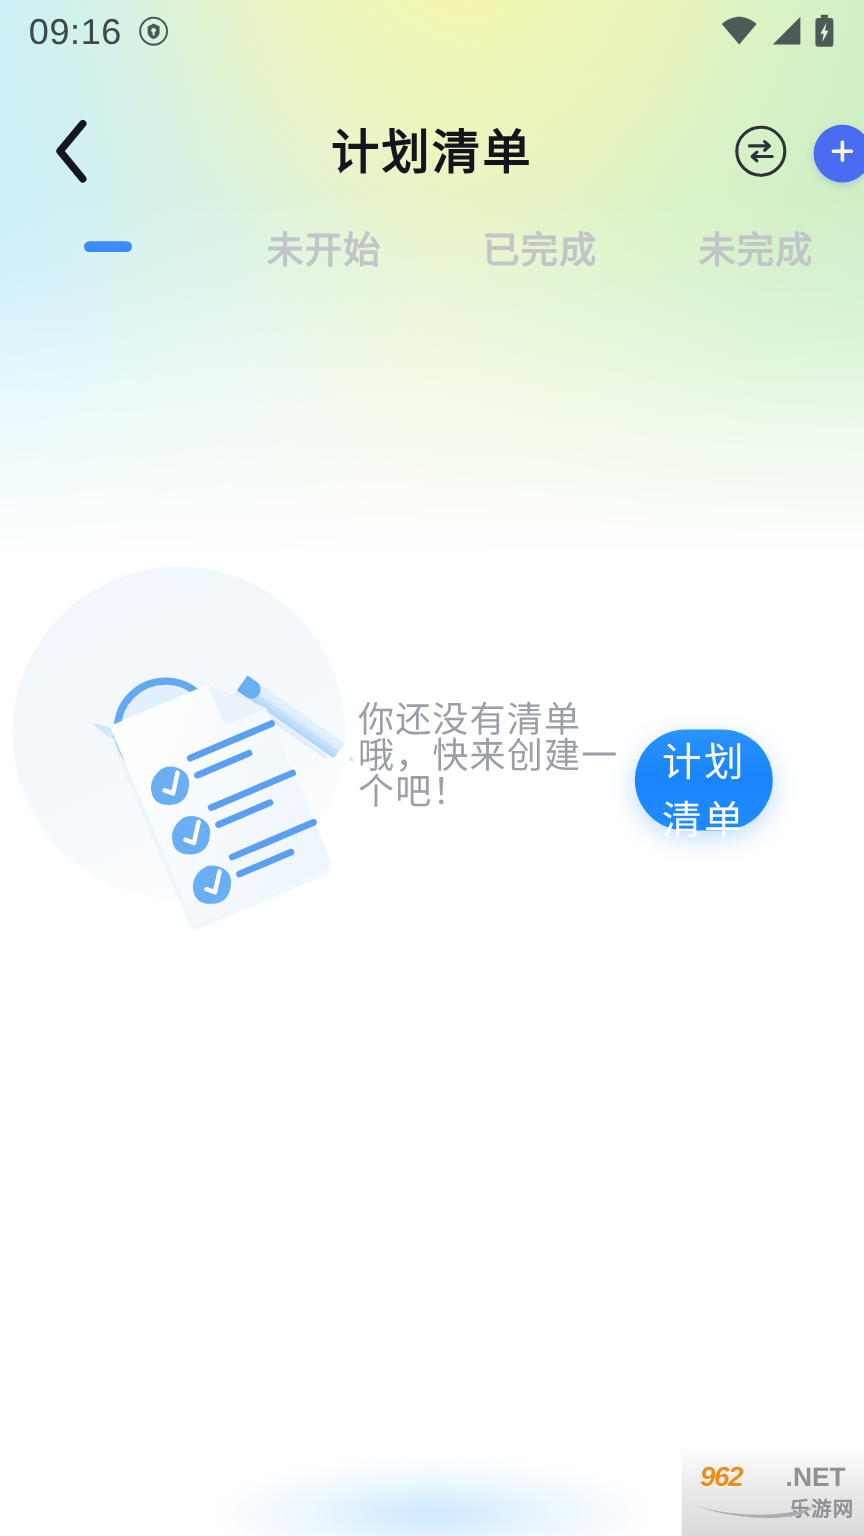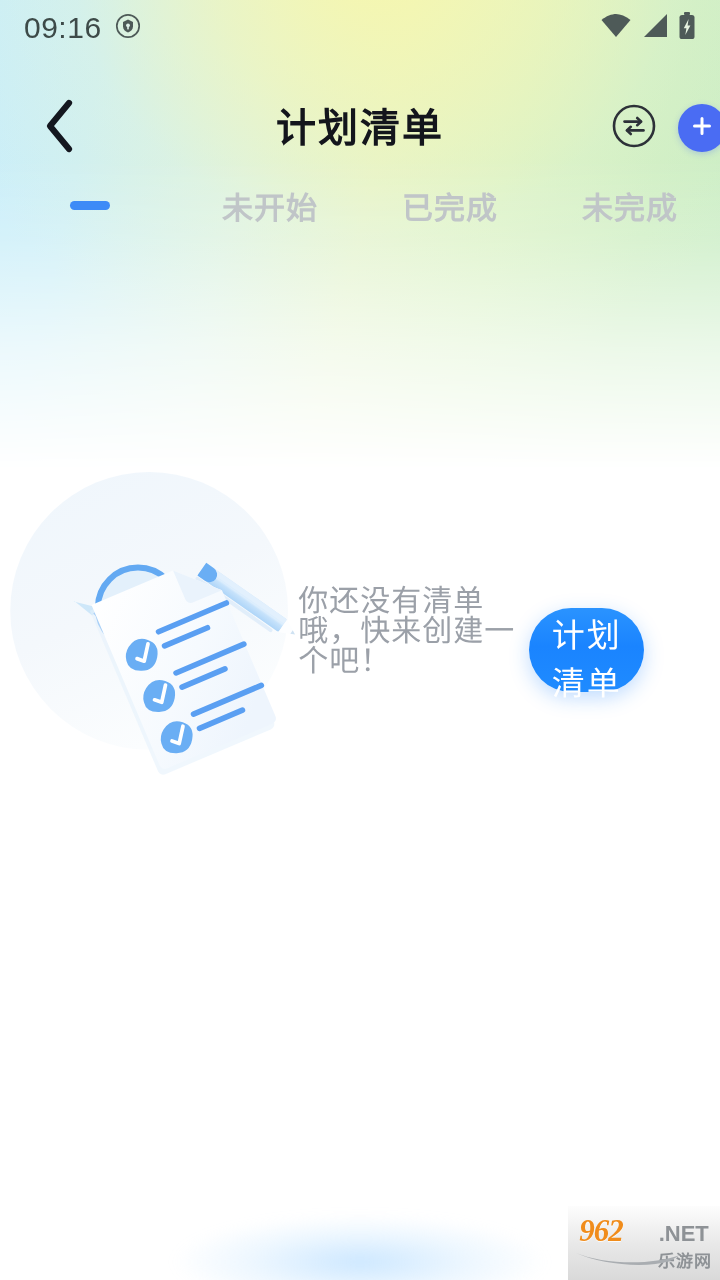--- a/index.html
+++ b/index.html
@@ -228,27 +228,26 @@
     z-index: 9;
     overflow: hidden;
   }
   .wm-top {
     display: flex;
     align-items: baseline;
     gap: 1px;
     line-height: 1;
   }
   .wm-962 {
-    font-size: 31px;
+    font-size: 23px;
     font-weight: 700;
     font-style: italic;
     color: #f08c1b;
     letter-spacing: -1px;
     text-shadow: 0 1px 0 rgba(255,255,255,0.8);
-    font-family: Liberation Serif, serif;
   }
   .wm-net {
     font-size: 22px;
     font-weight: 700;
     color: #8e9296;
     letter-spacing: 0px;
     margin-left: 35px;
   }
   .wm-bottom {
     margin-top: 1px;

